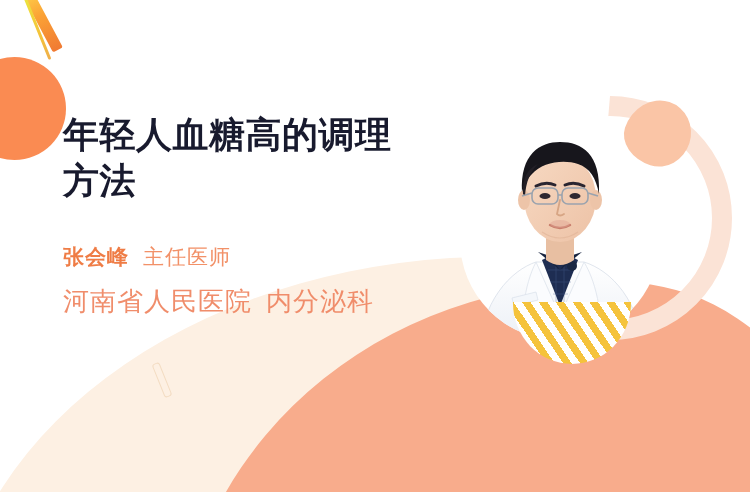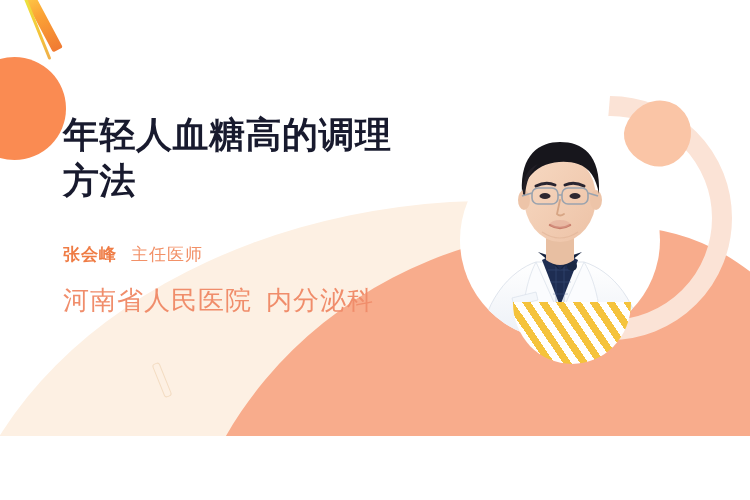--- a/index.html
+++ b/index.html
@@ -3,24 +3,24 @@
 <meta charset="utf-8">
 <style>
   html, body {
     margin: 0;
     padding: 0;
     background: #ffffff;
   }
   #poster {
     position: relative;
     width: 750px;
-    height: 436px;
+    height: 492px;
     overflow: hidden;
     background: #ffffff;
-    font-family: Liberation Serif, serif;
+    font-family: Liberation Sans, sans-serif;
   }
 
   
   .deco { position: absolute; pointer-events: none; }
 
   
   .wave-cream {
     left: -60px;
     bottom: -150px;
     width: 900px;
@@ -154,21 +154,21 @@
     font-size: 36px;
     line-height: 1.28;
     font-weight: 700;
     color: #181A2E;
     letter-spacing: 0.5px;
   }
   .byline {
     position: absolute;
     left: 63px;
     top: 246px;
-    font-size: 17px;
+    font-size: 21px;
     line-height: 1;
     white-space: nowrap;
   }
   .doctor-name {
     font-weight: 700;
     color: #EF7C45;
     letter-spacing: 1px;
   }
   .doctor-title {
     font-weight: 400;

